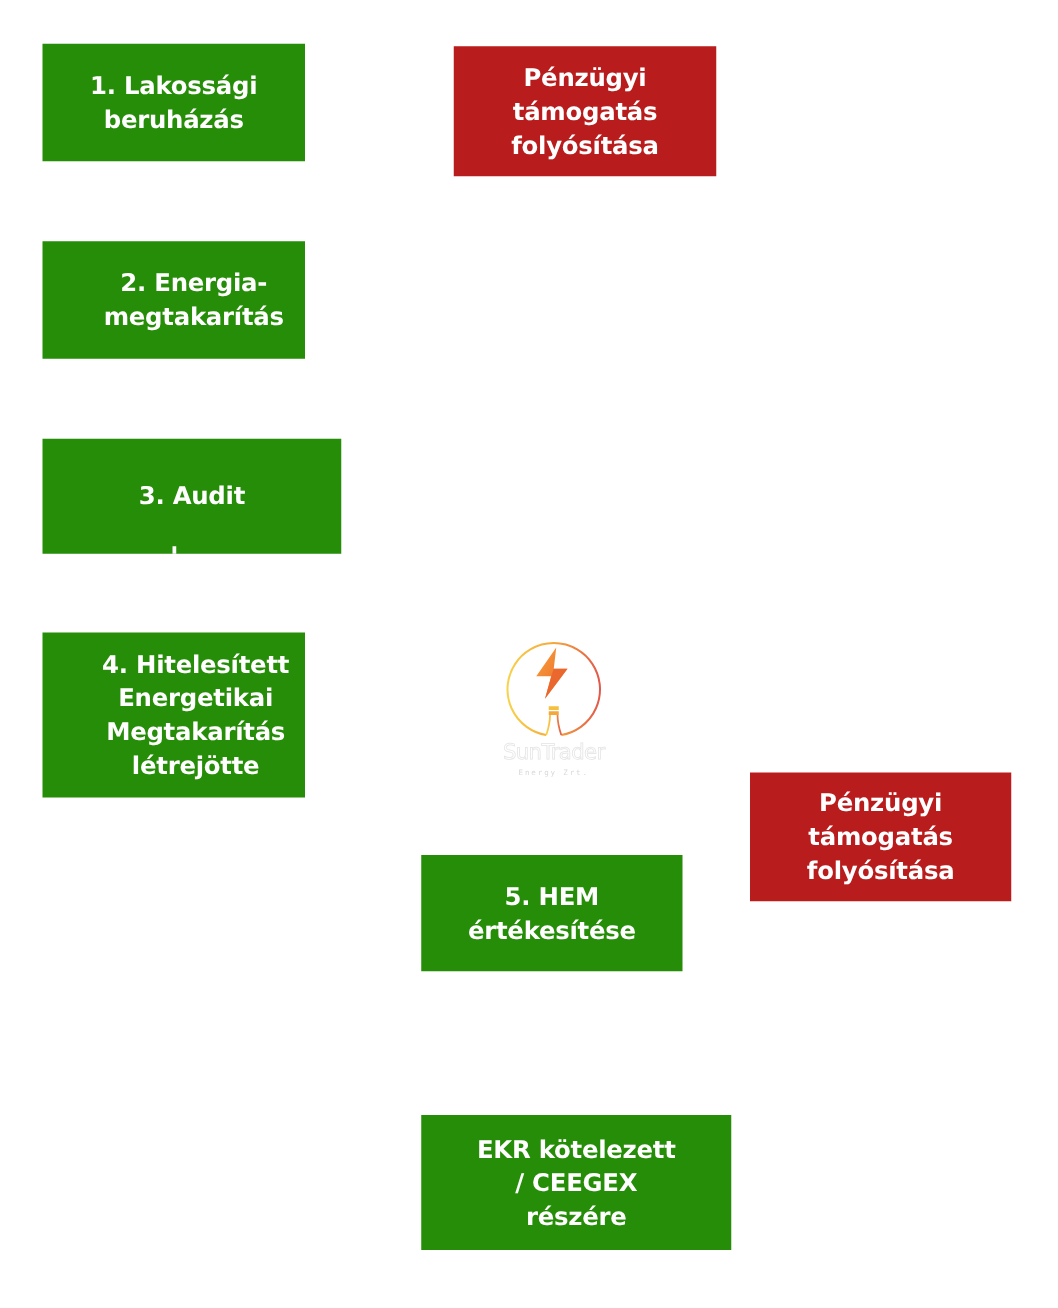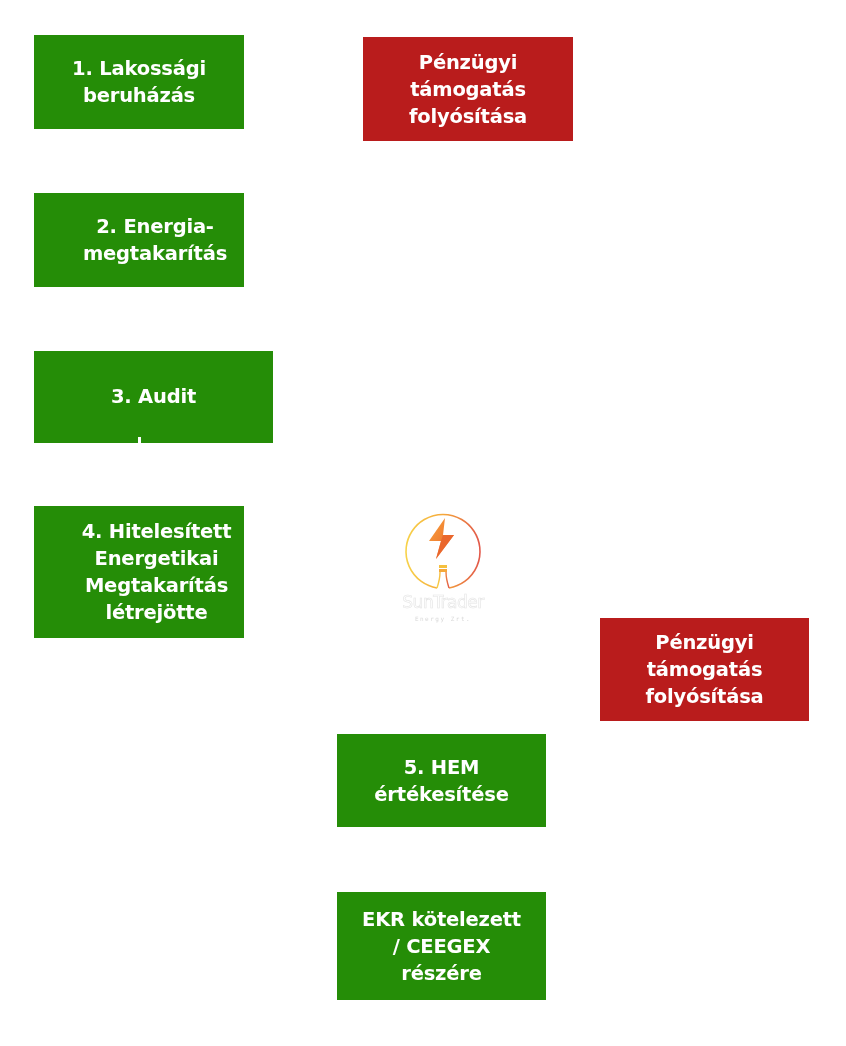--- a/index.html
+++ b/index.html
@@ -31,22 +31,22 @@
   .node span { white-space: pre-line; display: block; }
   .green { background: #258d07; }
   .grey { background: #b91c1c; }
 
   #n1 { left: 34px; top: 35px; width: 210px; height: 94px; }
   #n2 { left: 34px; top: 193px; width: 210px; height: 94px; padding-left: 40px; }
   #n3 { left: 34px; top: 351px; width: 239px; height: 92px; }
   #n4 { left: 34px; top: 506px; width: 210px; height: 132px; padding-left: 43px; }
   #g1 { left: 363px; top: 37px; width: 210px; height: 104px; }
   #g2 { left: 600px; top: 618px; width: 209px; height: 103px; }
-  #n5 { left: 337px; top: 734px; width: 209px; height: 93px; }
-  #n6 { left: 337px; top: 892px; width: 209px; height: 108px; }
+  #n5 { left: 337px; top: 684px; width: 209px; height: 93px; }
+  #n6 { left: 337px; top: 892px; width: 248px; height: 108px; }
 
   #n3 span { margin-top: -2px; }
   .notch {
     position: absolute;
     left: 138px;
     top: 437px;
     width: 3px;
     height: 6px;
     background: #ffffff;
   }

